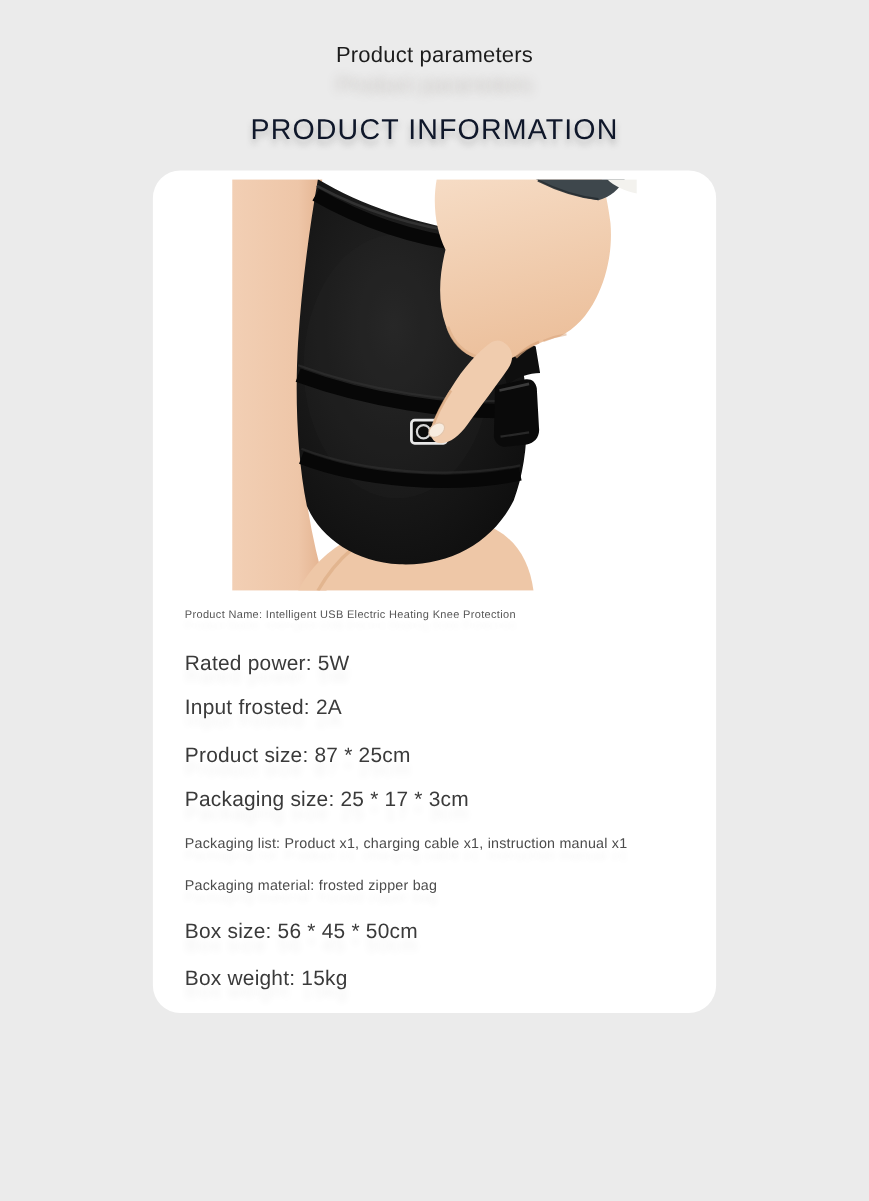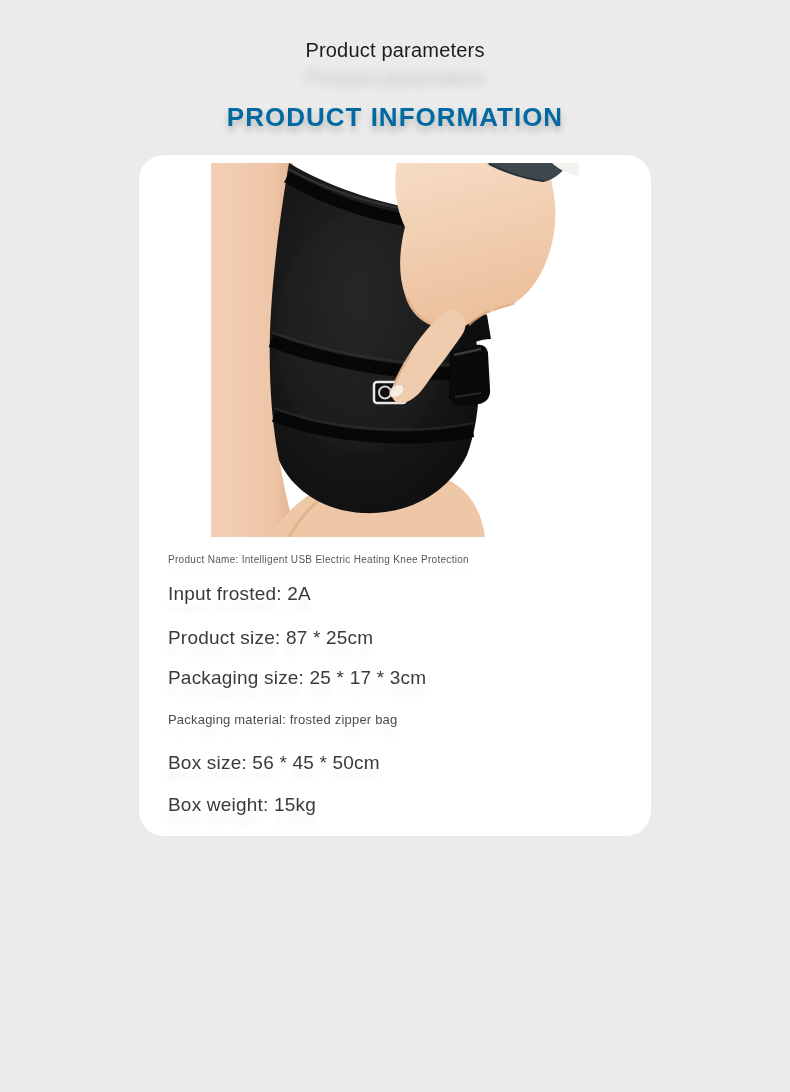--- a/index.html
+++ b/index.html
@@ -9,22 +9,22 @@
     font-family:"Liberation Sans","DejaVu Sans",sans-serif;
   }
   .page-title{
     margin:37px 0 13px;text-align:center;
     font-size:20px;line-height:26px;font-weight:500;
     color:#1c1c1c;letter-spacing:.2px;
     text-shadow:0 28px 10px rgba(95,85,70,.25);
   }
   .page-subtitle{
     margin:37px 0 0;text-align:center;
-    font-size:26px;line-height:34px;font-weight:700;
-    color:#0369a1;letter-spacing:1px;
+    font-size:26px;line-height:34px;font-weight:400;
+    color:#0f172a;letter-spacing:1px;
     text-shadow:0 5px 6px rgba(125,125,125,.45);
   }
   .card{
     width:512px;margin:21px auto 0;box-sizing:border-box;
     background:#ffffff;border-radius:25px;
     padding:8px 0 19px;
   }
   .photo{
     width:368px;height:374px;margin:0 auto;overflow:hidden;
     background:#fff;
@@ -113,21 +113,23 @@
       <ellipse cx="186" cy="228" rx="8" ry="5.5" transform="rotate(-38 186 228)" fill="#f7ece0" stroke="#e3c6ad" stroke-width="1"></ellipse>
 
       <path d="M276,0 L357,0 C352,9 344,16 333,19 C313,16 292,9 276,0 Z" fill="#3e474c"></path>
       <path d="M278,1 C294,9 314,16 333,18" stroke="#272e32" stroke-width="2" fill="none" opacity="0.9"></path>
       <path d="M341,0 L368,0 L368,13 C357,11 347,6 341,0 Z" fill="#f3f2ee"></path>
     </svg>
   </div>
 
   <div class="specs">
     <p class="row-tiny" style="margin-top:16px">Product Name: Intelligent USB Electric Heating Knee Protection</p>
+    <p class="row-big" style="margin-top:25px">Rated power: 5W</p>
     <p class="row-big" style="margin-top:15px">Input frosted: 2A</p>
     <p class="row-big" style="margin-top:19px">Product size: 87 * 25cm</p>
     <p class="row-big" style="margin-top:15px">Packaging size: 25 * 17 * 3cm</p>
+    <p class="row-small" style="margin-top:18px">Packaging list: Product x1, charging cable x1, instruction manual x1</p>
     <p class="row-small" style="margin-top:21px">Packaging material: frosted zipper bag</p>
     <p class="row-big" style="margin-top:22px">Box size: 56 * 45 * 50cm</p>
     <p class="row-big" style="margin-top:17px">Box weight: 15kg</p>
   </div>
 
 </div>
 
 </body></html>

